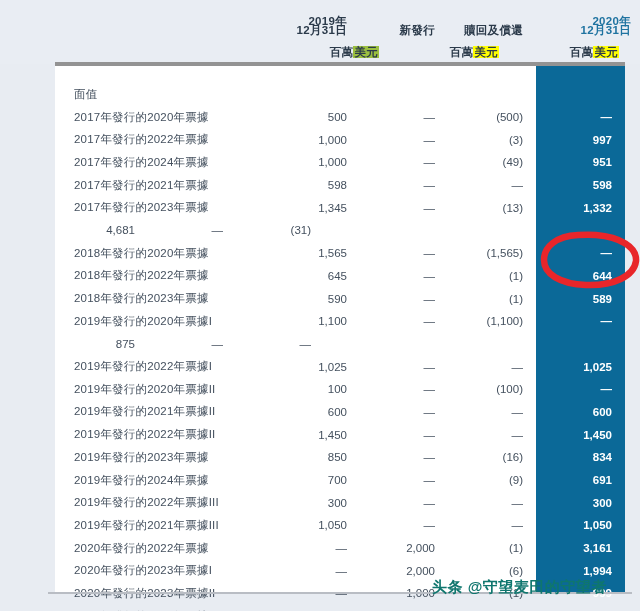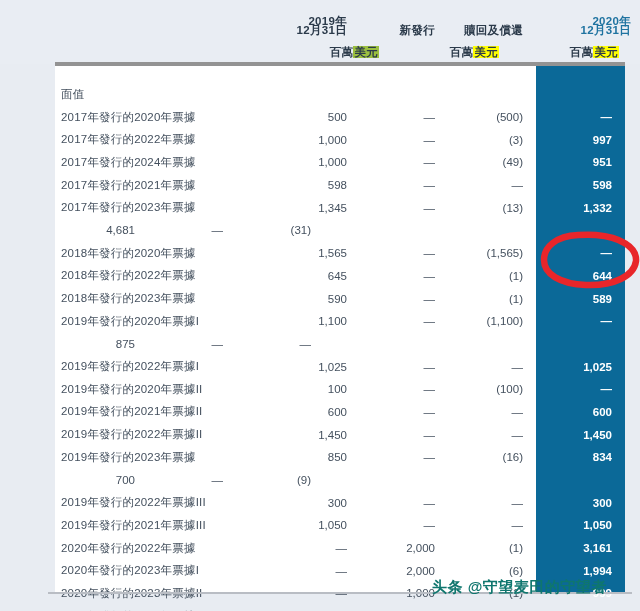--- a/index.html
+++ b/index.html
@@ -112,21 +112,21 @@
     display: flex;
     align-items: center;
     height: 22.7px;
     font-size: 11.5px;
     color: #44505e;
     white-space: nowrap;
   }
   .lbl {
     width: 212px;
     flex: 0 0 212px;
-    padding-left: 6px;
+    padding-left: 19px;
     box-sizing: border-box;
     letter-spacing: 0.2px;
   }
   .row .num {
     text-align: right;
     box-sizing: border-box;
     padding-right: 12px;
   }
   .n1 { width: 92px;  flex: 0 0 92px; }
   .n2 { width: 88px;  flex: 0 0 88px; }
@@ -315,20 +315,21 @@
           <div class="num n4">1,450</div>
         </div>
         <div class="row">
           <div class="lbl">2019年發行的2023年票據</div>
           <div class="num n1">850</div>
           <div class="num n2">—</div>
           <div class="num n3">(16)</div>
           <div class="num n4">834</div>
         </div>
         <div class="row">
+          <div class="lbl">2019年發行的2024年票據</div>
           <div class="num n1">700</div>
           <div class="num n2">—</div>
           <div class="num n3">(9)</div>
           <div class="num n4">691</div>
         </div>
         <div class="row">
           <div class="lbl">2019年發行的2022年票據III</div>
           <div class="num n1">300</div>
           <div class="num n2">—</div>
           <div class="num n3">—</div>

